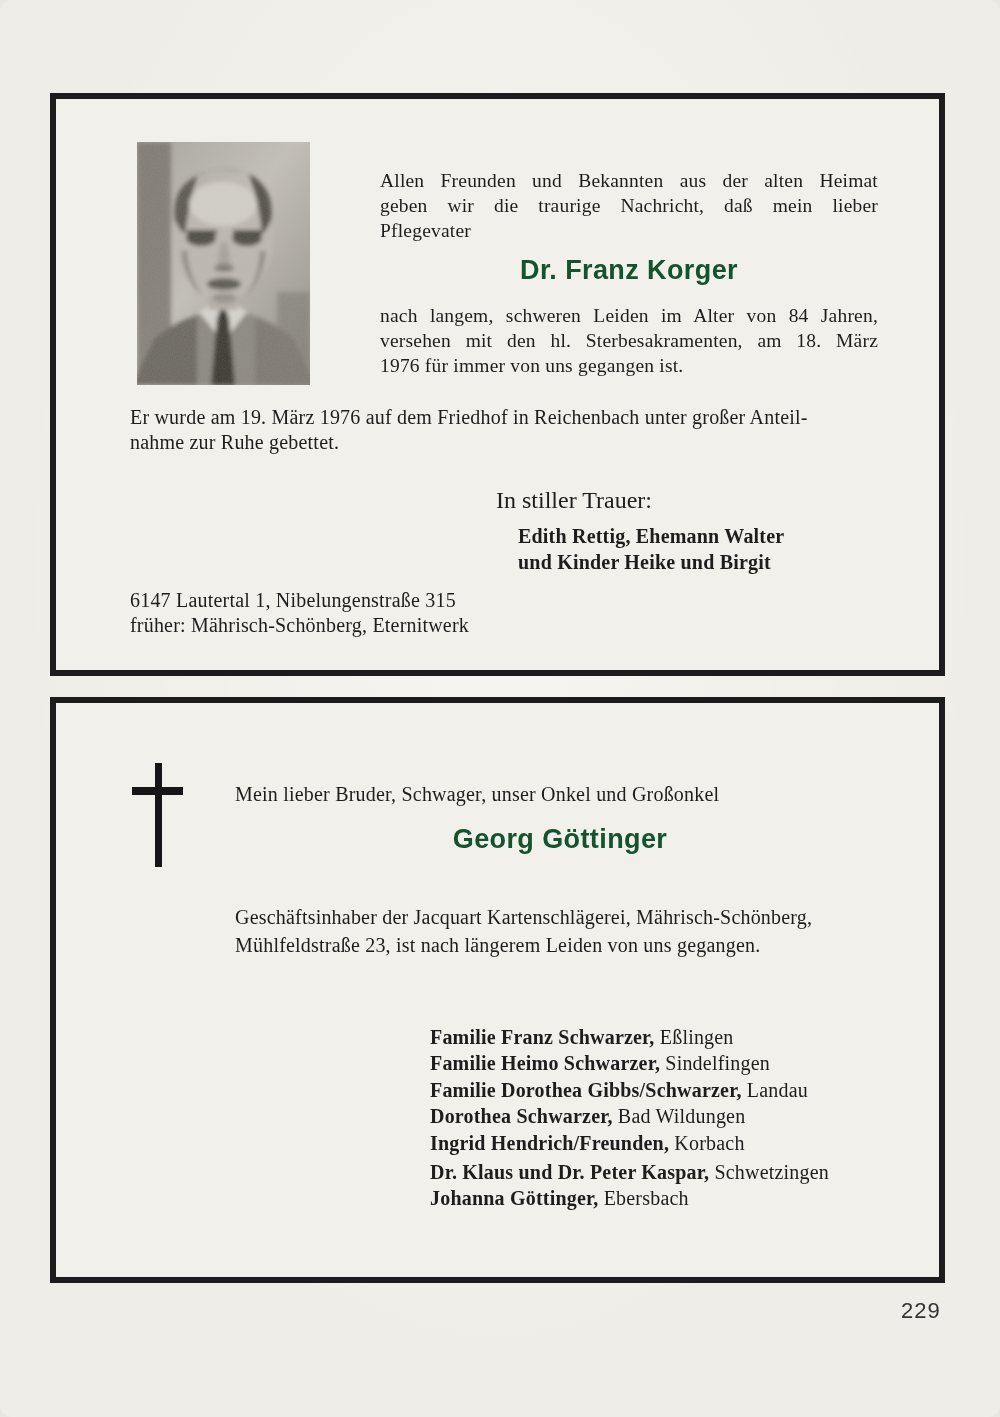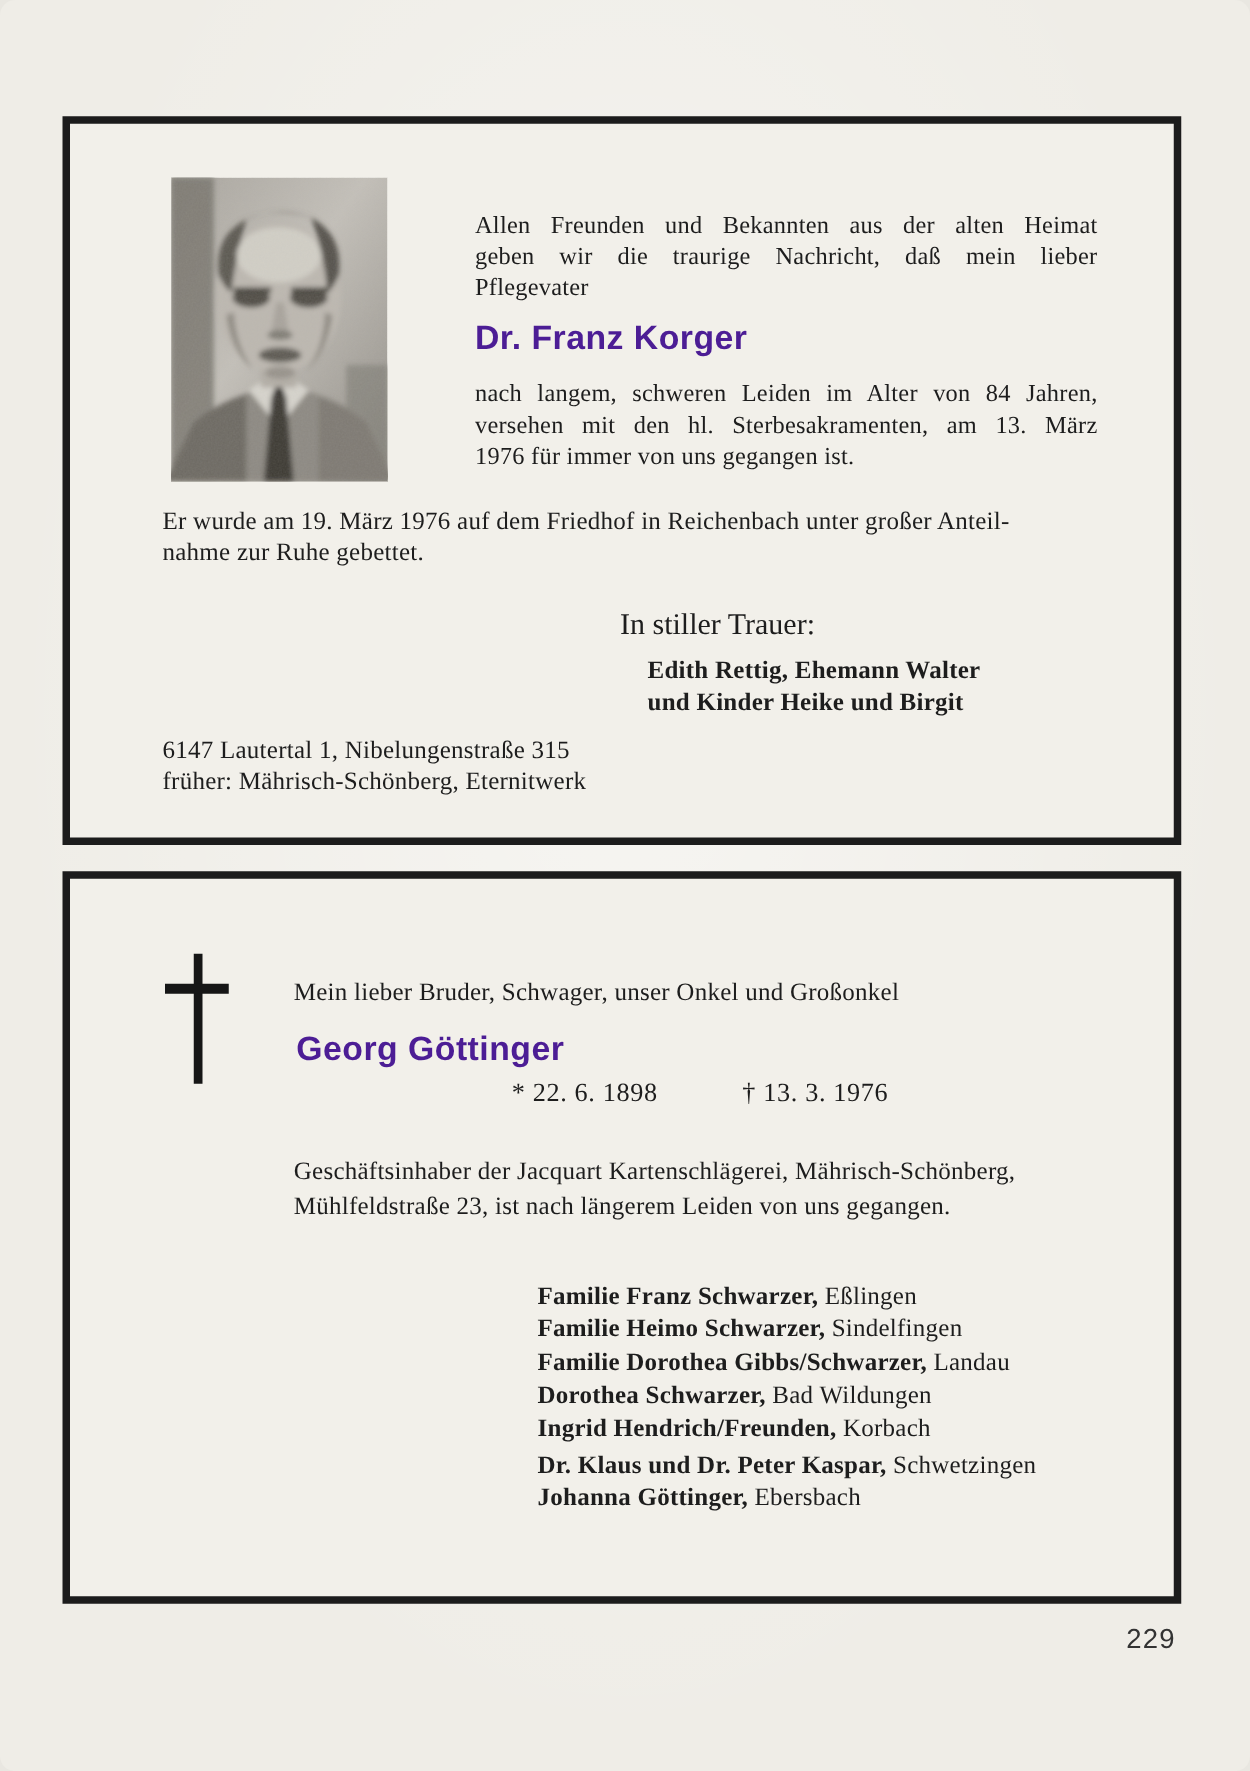--- a/index.html
+++ b/index.html
@@ -40,38 +40,38 @@
   .abs{position:absolute;}
 
   
   .photo-frame{left:81px;top:43px;width:173px;height:243px;overflow:hidden;}
   .n1-col{left:324px;width:498px;}
   .para{font-size:19.5px;line-height:25px;letter-spacing:.2px;}
   .jline{text-align:justify;text-align-last:justify;}
   .name-heading{
     font-family:"Liberation Sans", sans-serif;
     font-weight:bold;font-size:27px;letter-spacing:.4px;
-    color:#4c1d95;
+    text-align:center;color:#14532d;
   }
   #n1-heading{left:324px;width:498px;top:156px;}
   #n1-death{top:204px;}
   #n1-burial{left:74px;top:306px;width:775px;font-size:20px;line-height:25px;letter-spacing:.2px;}
   #n1-mourning-label{left:440px;top:388px;font-size:24px;}
   .mourners-bold{font-weight:bold;font-size:20px;line-height:26px;letter-spacing:.2px;}
   #n1-mourners{left:462px;top:424px;}
   #n1-address{left:74px;top:489px;font-size:20px;line-height:24.5px;letter-spacing:.2px;}
 
   
   .cross-v{left:99px;top:60px;width:7px;height:104px;background:#161616;}
   .cross-h{left:76px;top:84px;width:51px;height:8px;background:#161616;}
   #n2-intro{left:179px;top:80px;font-size:20px;letter-spacing:.2px;}
   #n2-heading{left:181px;width:646px;top:121px;}
   #n2-dates{left:181px;width:646px;top:159px;text-align:center;font-size:21px;letter-spacing:.5px;}
   #n2-dates .death-date{display:inline-block;margin-left:62px;}
-  #n2-body{left:179px;top:200px;width:680px;font-size:20px;line-height:28px;letter-spacing:.2px;margin-top:20px;}
+  #n2-body{left:179px;top:200px;width:680px;font-size:20px;line-height:28px;letter-spacing:.2px;}
   .mourner-list{left:374px;top:321px;}
   .mourner-row{font-size:20px;line-height:26.4px;letter-spacing:.2px;white-space:nowrap;}
   .mourner-row b{font-weight:bold;}
   .gap-before{margin-top:3px;}
 
   .page-number{
     position:absolute;left:901px;top:1298px;
     font-family:"Liberation Sans", sans-serif;
     font-size:22px;color:#333;letter-spacing:1px;
   }
@@ -149,21 +149,21 @@
     <div class="abs n1-col" style="top:69px;">
       <div class="para jline">Allen Freunden und Bekannten aus der alten Heimat</div>
       <div class="para jline">geben wir die traurige Nachricht, daß mein lieber</div>
       <div class="para">Pflegevater</div>
     </div>
 
     <div class="abs name-heading" id="n1-heading">Dr. Franz Korger</div>
 
     <div class="abs n1-col" id="n1-death">
       <div class="para jline">nach langem, schweren Leiden im Alter von 84 Jahren,</div>
-      <div class="para jline">versehen mit den hl. Sterbesakramenten, am 13. März</div>
+      <div class="para jline">versehen mit den hl. Sterbesakramenten, am 18. März</div>
       <div class="para">1976 für immer von uns gegangen ist.</div>
     </div>
 
     <div class="abs" id="n1-burial">
       <div>Er wurde am 19. März 1976 auf dem Friedhof in Reichenbach unter großer Anteil-</div>
       <div>nahme zur Ruhe gebettet.</div>
     </div>
 
     <div class="abs" id="n1-mourning-label">In stiller Trauer:</div>
 
@@ -182,24 +182,20 @@
 
     <div>
       <div class="abs cross-v"></div>
       <div class="abs cross-h"></div>
     </div>
 
     <div class="abs" id="n2-intro">Mein lieber Bruder, Schwager, unser Onkel und Großonkel</div>
 
     <div class="abs name-heading" id="n2-heading">Georg Göttinger</div>
 
-    <div class="abs" id="n2-dates">
-      <span class="birth-date">* 22. 6. 1898</span>
-      <span class="death-date">† 13. 3. 1976</span>
-    </div>
 
     <div class="abs" id="n2-body">
       <div>Geschäftsinhaber der Jacquart Kartenschlägerei, Mährisch-Schönberg,</div>
       <div>Mühlfeldstraße 23, ist nach längerem Leiden von uns gegangen.</div>
     </div>
 
     <div class="abs mourner-list">
       <div class="mourner-row"><b>Familie Franz Schwarzer,</b><span> Eßlingen</span></div>
       <div class="mourner-row"><b>Familie Heimo Schwarzer,</b><span> Sindelfingen</span></div>
       <div class="mourner-row"><b>Familie Dorothea Gibbs/Schwarzer,</b><span> Landau</span></div>

